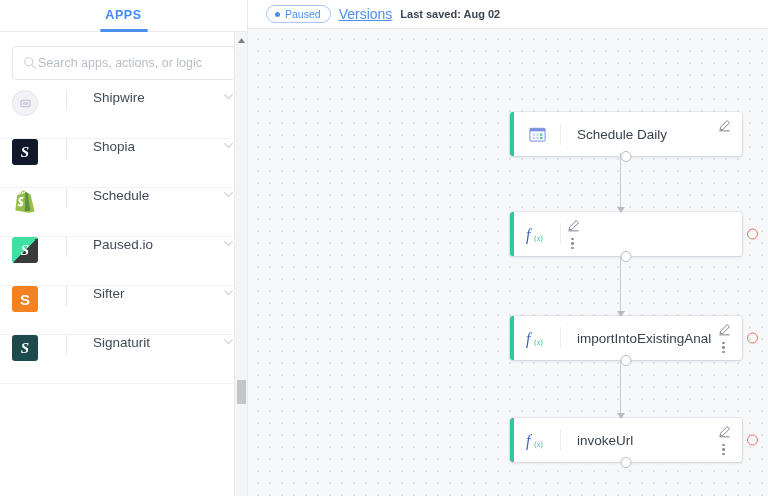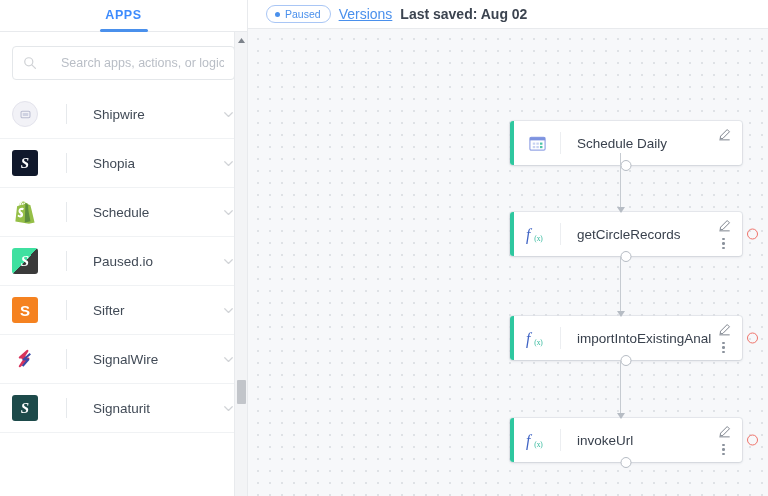--- a/index.html
+++ b/index.html
@@ -36,29 +36,29 @@
     bottom: -1px; width: 48px; height: 3px; background: #4a90ec; border-radius: 2px;
   }
 
   .search-wrap { padding: 14px 12px 10px 12px; flex: 0 0 auto; }
   .search-box {
     height: 34px; border: 1px solid #e4e7ea; border-radius: 4px;
     display: flex; align-items: center; padding: 0 10px; background: #fff;
   }
   .search-icon { width: 14px; height: 14px; flex: 0 0 auto; opacity: .42; }
   .search-input {
-    border: 0; outline: 0; flex: 1; margin-left: 24px;
+    border: 0; outline: 0; flex: 1; margin-left: 1px;
     font-size: 12.5px; color: #4a5360; background: transparent;
     font-family: "Liberation Sans", sans-serif;
   }
   .search-input::placeholder { color: #b9bec6; }
 
   .applist { flex: 1; overflow: hidden; position: relative; }
   .app-row {
-    height: 49px; display: flex; align-items: center;
+    height: 49px; display: flex; 
     border-bottom: 1px solid #f0f2f4; padding: 0 12px 0 12px;
     cursor: pointer;
     gap: 12px;
   }
   .app-icon {
     width: 26px; height: 26px; flex: 0 0 auto;
     display: flex; align-items: center; justify-content: center;
     font-size: 15px; font-weight: bold; color: #fff;
     border-radius: 2px; overflow: hidden;
   }
@@ -96,21 +96,21 @@
     padding: 0 0 0 18px; border-bottom: 1px solid #e8eaed; flex: 0 0 auto;
     background: #fff;
   }
   .badge {
     display: inline-flex; align-items: center; gap: 5px;
     border: 1px solid #a9c6f5; border-radius: 11px;
     padding: 2px 9px 2px 8px; font-size: 10.5px; color: #4a90ec;
   }
   .badge-dot { width: 5px; height: 5px; border-radius: 50%; background: #4a90ec; }
   .link-versions { font-size: 14px; color: #4a90ec; text-decoration: underline; cursor: pointer; }
-  .saved-text { font-size: 14px; color: #3c4450; font-weight: bold; }
+  .saved-text { font-size: 11px; color: #3c4450; font-weight: bold; }
 
   .canvas {
     flex: 1; position: relative; overflow: hidden;
     background-color: #f7f8fa;
     background-image: radial-gradient(#dfe2e6 1.1px, transparent 1.2px);
     background-size: 12px 12px;
     background-position: 4px 4px;
   }
 
   .node {
@@ -221,33 +221,20 @@
         </div>
         <div class="app-row">
           <div class="app-icon ic-sifter">S</div>
           <div class="app-sep"></div>
           <div class="app-name">Sifter</div>
           <svg class="chev" viewBox="0 0 16 16">
             <path d="M3.4 5.8L8 10.4l4.6-4.6" fill="none" stroke="#9aa0a8" stroke-width="1.5" stroke-linecap="round" stroke-linejoin="round"></path>
           </svg>
         </div>
         <div class="app-row">
-          <div class="app-icon ic-signalwire">
-            <svg width="23" height="23" viewBox="0 0 24 24">
-              <path d="M14 3l-8 7h6l-6 9 9-8h-6z" fill="none" stroke="#d8335c" stroke-width="2.1" stroke-linejoin="round"></path>
-              <path d="M17 6l-7 6h5l-6 7" fill="none" stroke="#3b4ba8" stroke-width="2.1" stroke-linejoin="round"></path>
-            </svg>
-          </div>
-          <div class="app-sep"></div>
-          <div class="app-name">SignalWire</div>
-          <svg class="chev" viewBox="0 0 16 16">
-            <path d="M3.4 5.8L8 10.4l4.6-4.6" fill="none" stroke="#9aa0a8" stroke-width="1.5" stroke-linecap="round" stroke-linejoin="round"></path>
-          </svg>
-        </div>
-        <div class="app-row">
           <div class="app-icon ic-signaturit">S</div>
           <div class="app-sep"></div>
           <div class="app-name">Signaturit</div>
           <svg class="chev" viewBox="0 0 16 16">
             <path d="M3.4 5.8L8 10.4l4.6-4.6" fill="none" stroke="#9aa0a8" stroke-width="1.5" stroke-linecap="round" stroke-linejoin="round"></path>
           </svg>
         </div>
       </div>
 
     <div class="scrollbar">
@@ -265,21 +252,21 @@
     <div class="topbar">
       <div class="badge">
         <span class="badge-dot"></span>
         <span>Paused</span>
       </div>
       <span class="link-versions">Versions</span>
       <span class="saved-text">Last saved: Aug 02</span>
     </div>
 
     <div class="canvas" id="canvas">
-        <div class="node" style="top: 92px;">
+        <div class="node" style="top: 83px;">
           <div class="node-bar"></div>
           <div class="node-icon">
             <svg width="19" height="19" viewBox="0 0 20 20">
               <rect x="2" y="3.5" width="16" height="13.5" rx="1.4" fill="#ffffff" stroke="#97a7e6" stroke-width="1.3"></rect>
               <path d="M2 3.5h16v3.2H2z" fill="#7d93e0"></path>
               <rect x="5" y="9" width="2.6" height="2.3" fill="#c8d2f2"></rect>
               <rect x="8.8" y="9" width="2.6" height="2.3" fill="#c8d2f2"></rect>
               <rect x="12.6" y="9" width="2.6" height="2.3" fill="#4fc3a8"></rect>
               <rect x="5" y="12.6" width="2.6" height="2.3" fill="#c8d2f2"></rect>
               <rect x="8.8" y="12.6" width="2.6" height="2.3" fill="#c8d2f2"></rect>
@@ -298,21 +285,20 @@
         </div>
         <div class="node" style="top: 183px;">
           <div class="node-bar"></div>
           <div class="node-icon">
             <svg width="24" height="20" viewBox="0 0 26 20">
               <text x="1" y="16" font-family="Liberation Serif, serif" font-style="italic" font-size="17" fill="#3f63c4">f</text>
               <text x="10" y="17.5" font-family="Liberation Serif, serif" font-size="8" fill="#2fb79a">(x)</text>
             </svg>
           </div>
           <div class="node-vsep"></div>
-          <div class="node-label">getCircleRecords</div>
           <div class="node-actions">
             <svg class="pencil" viewBox="0 0 16 16">
               <path d="M11.3 1.9l2.8 2.8-8.1 8.1-3.4.6.6-3.4z" fill="none" stroke="#7a818b" stroke-width="1.2" stroke-linejoin="round"></path>
               <line x1="2.1" y1="14.6" x2="13.9" y2="14.6" stroke="#7a818b" stroke-width="1.2" stroke-linecap="round"></line>
             </svg>
             <div class="kebab">
               <span></span>
               <span></span>
               <span></span>
             </div>

